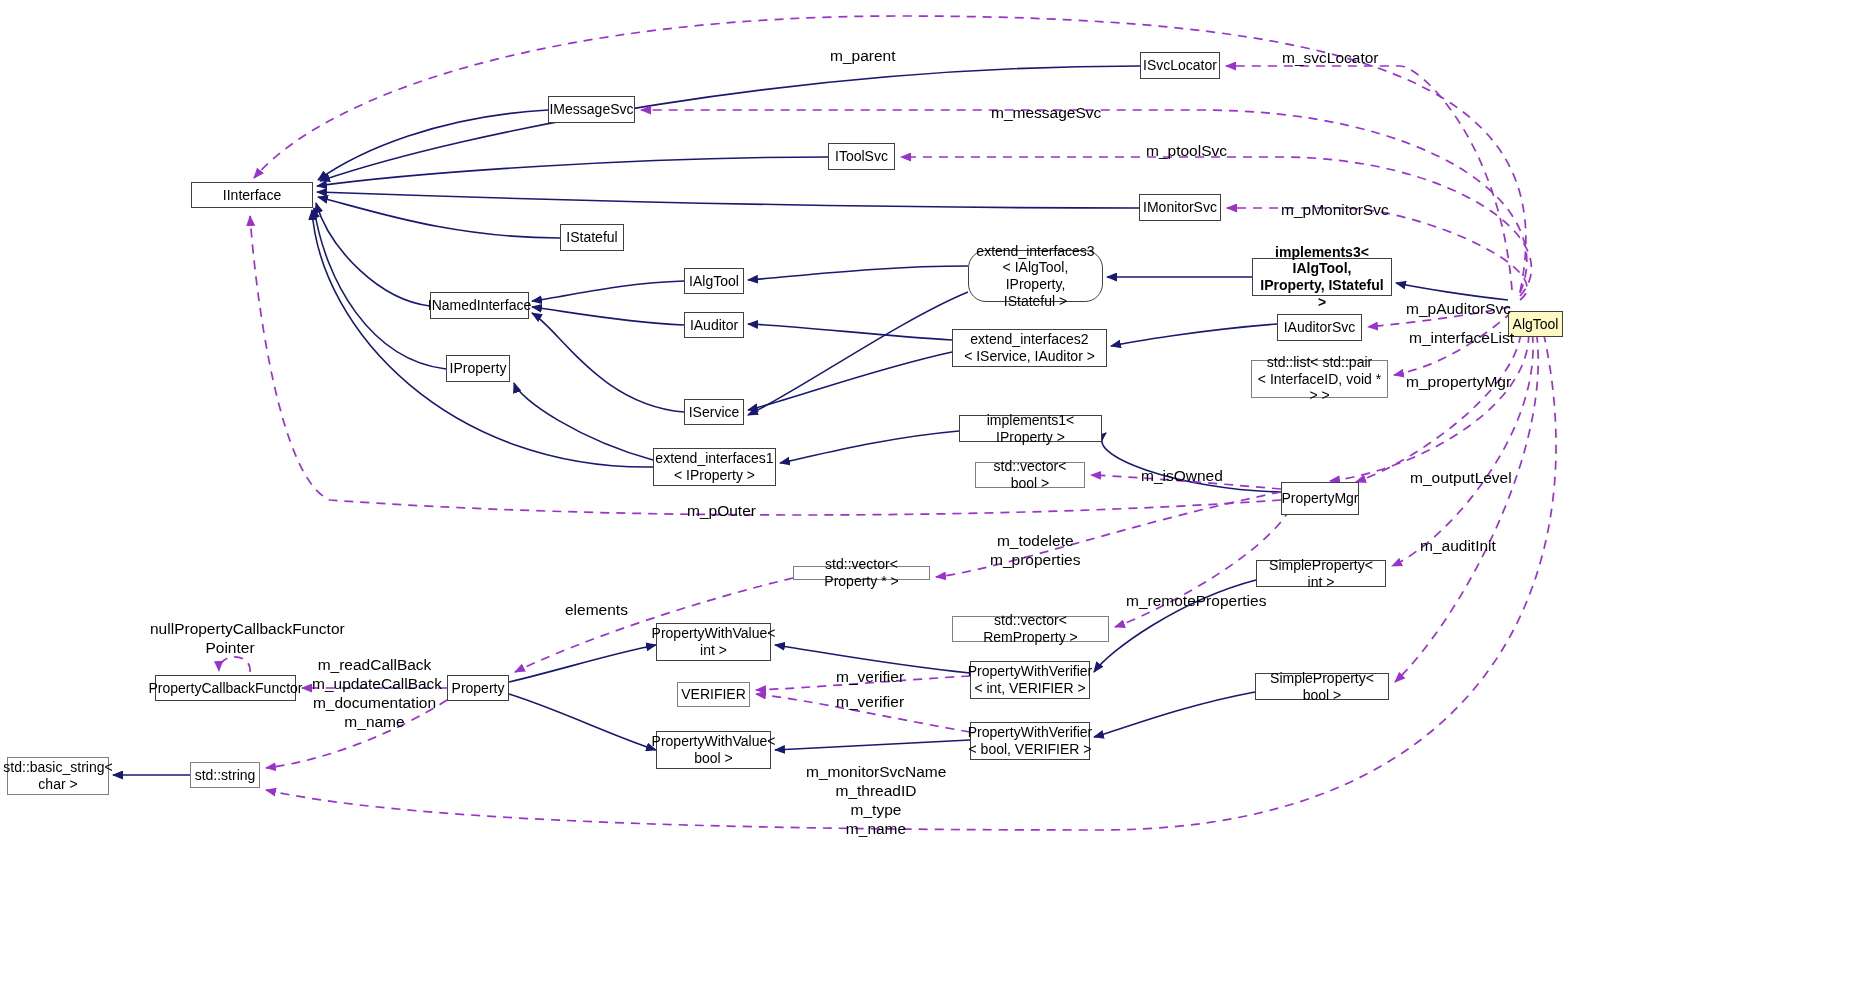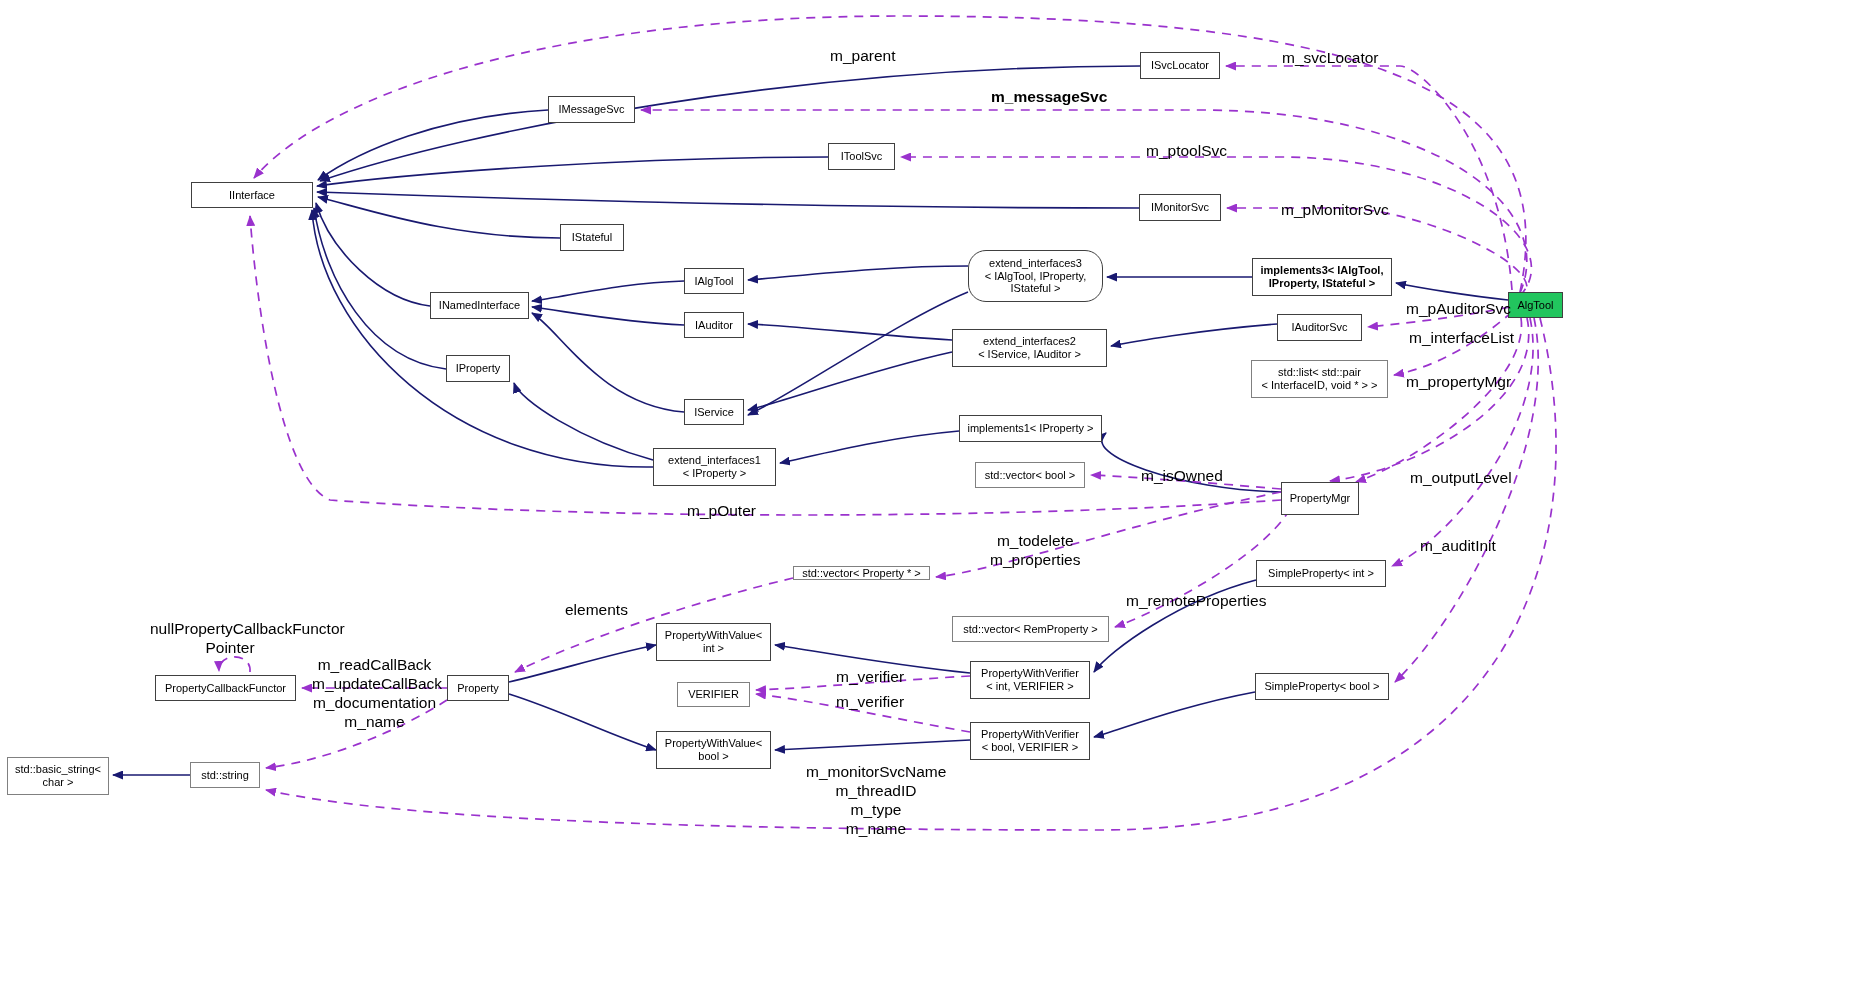--- a/index.html
+++ b/index.html
@@ -2,24 +2,24 @@
 <html><head>
 <meta charset="utf-8">
 <title>AlgTool Collaboration Diagram</title>
 <style>
   html,body{margin:0;padding:0;background:#ffffff;}
   #canvas{position:relative;width:1875px;height:989px;background:#ffffff;
           font-family:"Liberation Sans",sans-serif;overflow:hidden;}
   svg.edges{position:absolute;left:0;top:0;width:1875px;height:989px;pointer-events:none;}
   .node{position:absolute;box-sizing:border-box;display:flex;align-items:center;
         justify-content:center;text-align:center;background:#ffffff;
-        border:1px solid #808080;color:#000000;font-size:11px;line-height:1.18;
+        border:1px solid #808080;color:#000000;font-size:14px;line-height:1.18;
         padding:2px 4px;white-space:pre-line;z-index:5;}
   .node.solid{border:1px solid #404040;}
-  .node.current{background:#22c55e;border:1px solid #404040;}
+  .node.current{background:#fef9c3;border:1px solid #404040;margin-top:19px;}
   .edge-label{position:absolute;color:#000000;font-size:15.5px;line-height:1.22;
               text-align:center;white-space:pre-line;z-index:6;background:transparent;}
 </style>
 </head>
 <body>
 
 <div id="canvas">
 
   <svg class="edges" viewBox="0 0 1875 989">
     <defs>
@@ -165,21 +165,21 @@
   <div class="node solid" style="left:970px;top:661px;width:120px;height:38px;">PropertyWithVerifier
 &lt; int, VERIFIER &gt;</div>
   <div class="node solid" style="left:970px;top:722px;width:120px;height:38px;">PropertyWithVerifier
 &lt; bool, VERIFIER &gt;</div>
   <div class="node" style="left:7px;top:757px;width:102px;height:38px;">std::basic_string&lt;
 char &gt;</div>
   <div class="node" style="left:190px;top:762px;width:70px;height:26px;">std::string</div>
 
   <div class="edge-label" style="left:830px;top:3px;margin-top:44px;">m_parent</div>
   <div class="edge-label" style="left:1282px;top:49px;">m_svcLocator</div>
-  <div class="edge-label" style="left:991px;top:88px;font-weight:bold;">m_messageSvc</div>
+  <div class="edge-label" style="left:991px;top:104px;">m_messageSvc</div>
   <div class="edge-label" style="left:1146px;top:142px;">m_ptoolSvc</div>
   <div class="edge-label" style="left:1281px;top:201px;">m_pMonitorSvc</div>
   <div class="edge-label" style="left:1406px;top:300px;">m_pAuditorSvc</div>
   <div class="edge-label" style="left:1409px;top:329px;">m_interfaceList</div>
   <div class="edge-label" style="left:1406px;top:373px;">m_propertyMgr</div>
   <div class="edge-label" style="left:1410px;top:453px;margin-top:16px;">m_outputLevel</div>
   <div class="edge-label" style="left:1420px;top:537px;">m_auditInit</div>
   <div class="edge-label" style="left:1141px;top:467px;">m_isOwned</div>
   <div class="edge-label" style="left:687px;top:502px;">m_pOuter</div>
   <div class="edge-label" style="left:990px;top:532px;">m_todelete

